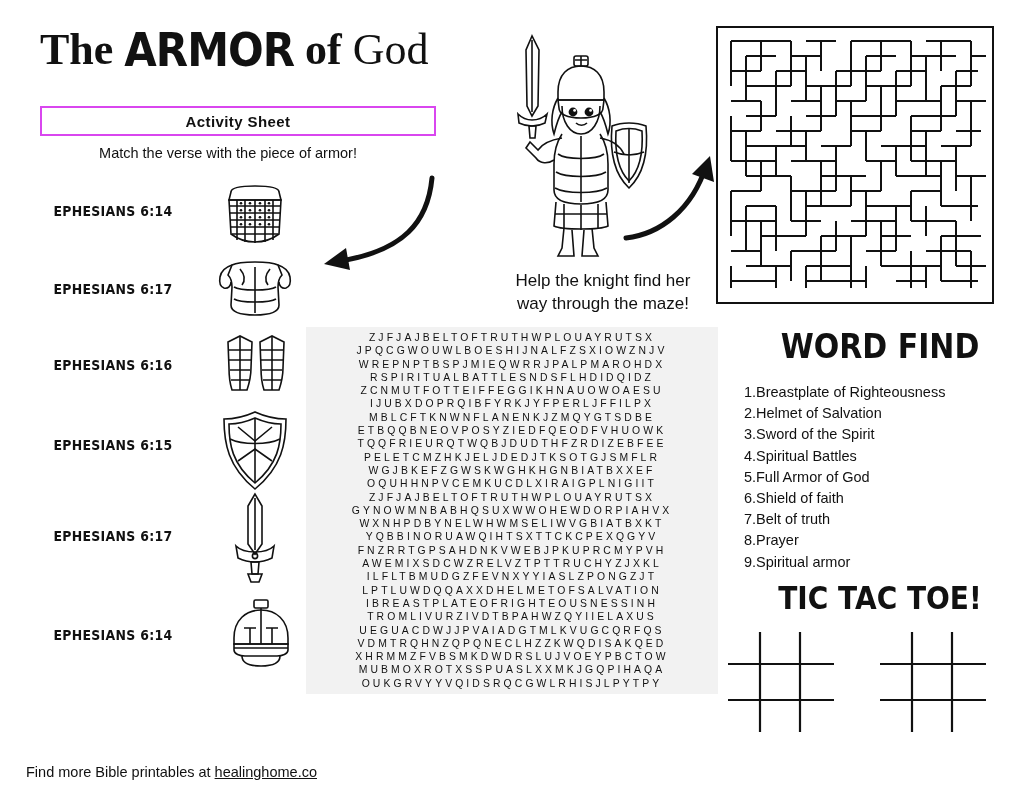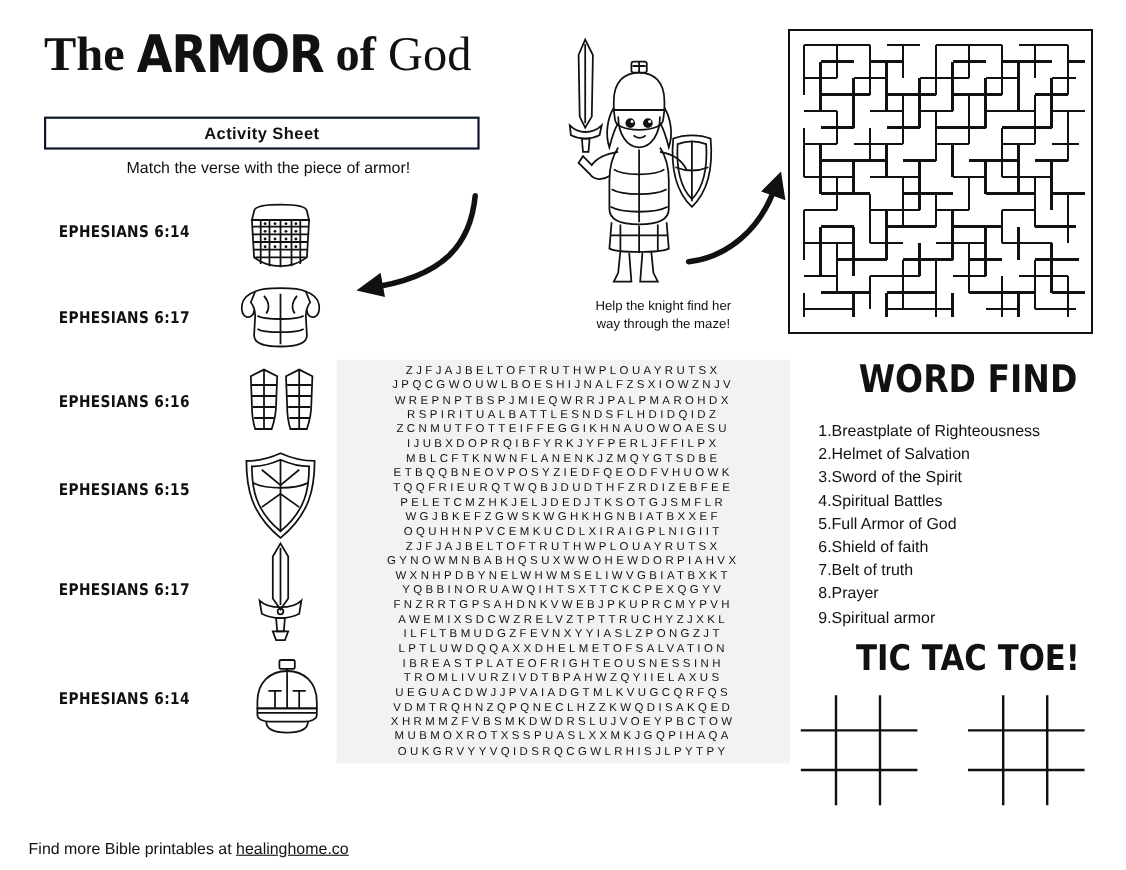--- a/index.html
+++ b/index.html
@@ -48,35 +48,35 @@
     font-family: "Liberation Serif", serif;
     text-align: right;
   }
 
   #activity-box {
     position: absolute;
     left: 40px;
     top: 106px;
     width: 392px;
     height: 26px;
-    border: 2px solid #0f172a;
+    border: 2px solid #d946ef;
     display: flex;
     align-items: center;
     justify-content: center;
   }
   #activity-box span {
     font-family: "Liberation Sans", sans-serif;
     font-weight: bold;
     font-size: 15px;
     letter-spacing: 0.4px;
   }
 
   #match-instruction {
     position: absolute;
-    left: 48px;
+    left: 32px;
     top: 145px;
     width: 392px;
     text-align: center;
     font-size: 14.5px;
     font-family: "Liberation Sans", sans-serif;
   }
 
   
   .verse {
     position: absolute;
@@ -100,21 +100,21 @@
   .arrow-svg { position: absolute; }
 
   
   #knight { position: absolute; left: 496px; top: 30px; }
   #knight-caption {
     position: absolute;
     left: 488px;
     top: 270px;
     width: 230px;
     text-align: center;
-    font-size: 12px;
+    font-size: 17px;
     line-height: 1.35;
   }
 
   
   #maze {
     position: absolute;
     left: 716px;
     top: 26px;
   }
 

